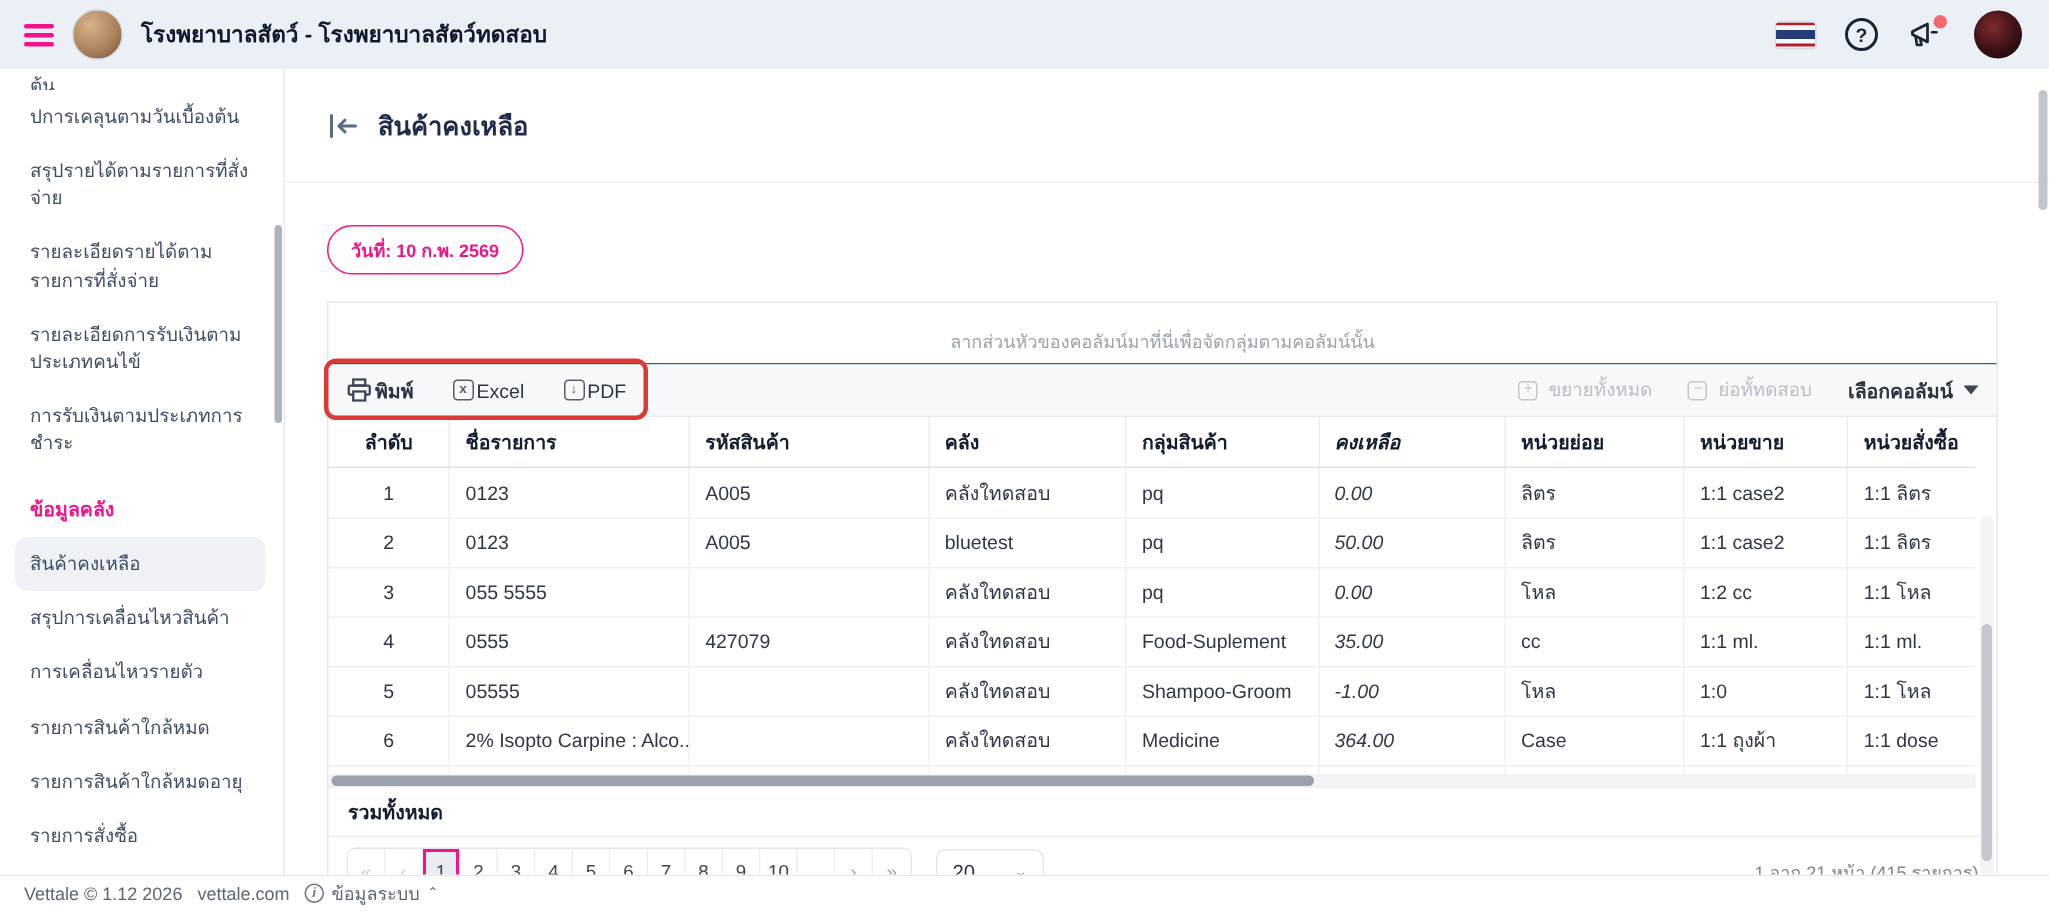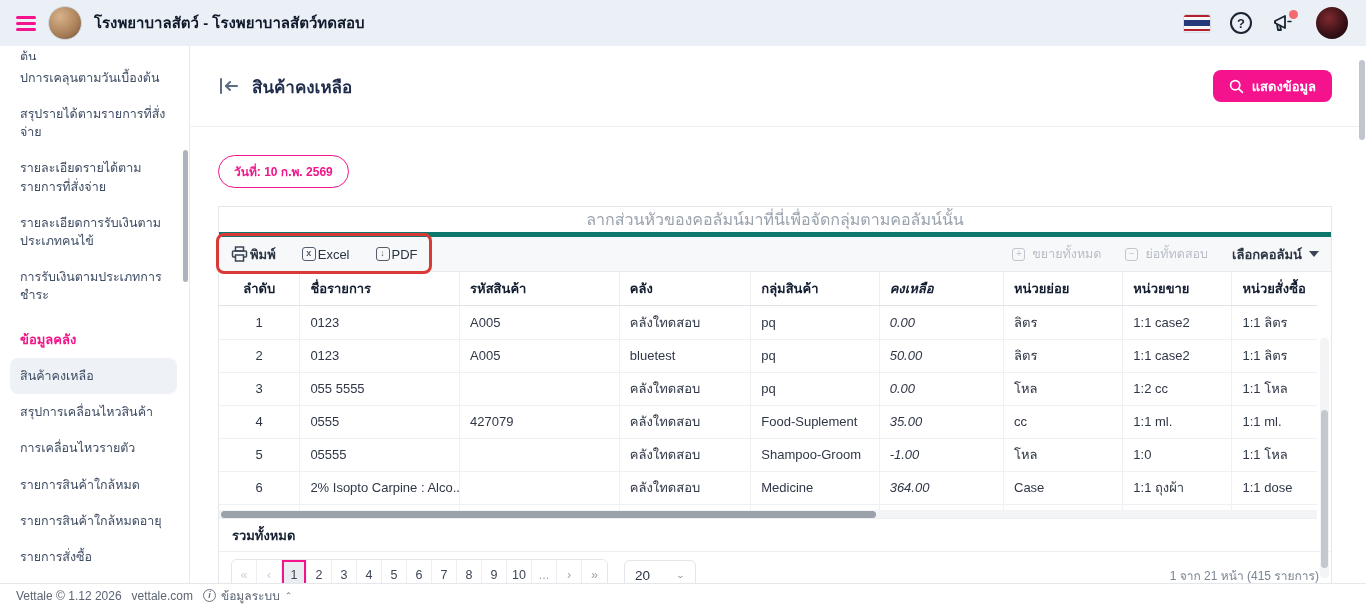--- a/index.html
+++ b/index.html
@@ -38,21 +38,21 @@
   .title-row { display:flex; align-items:center; gap:12px; margin:24px 34px 0 28px; }
   .collapse-btn { width:22px; height:18px; cursor:pointer; flex:0 0 22px; }
   .page-title { font-size:17px; font-weight:700; color:#1f2b4a; }
   .show-btn { margin-left:auto; background:#f5128d; color:#fff; border:none; border-radius:8px; height:32px; padding:0 16px; font-size:13px; font-weight:700; display:flex; align-items:center; gap:8px; cursor:pointer; font-family:inherit; }
   .title-divider { border-bottom:1px solid #eef0f3; margin-top:24px; }
   .chips-row { display:flex; gap:14px; margin:28px 34px 0 28px; }
   .chip { border:1.5px solid #f5128d; color:#f0168a; border-radius:17px; padding:6px 15px; font-size:12px; font-weight:700; background:#fff; cursor:pointer; }
 
   
   .card { margin:18px 34px 0 28px; border:1px solid #e4e7ec; position:relative; background:#fff; }
-  .group-hint { height:30px; display:flex; align-items:center; justify-content:center; font-size:16px; color:#9aa2ae; border-bottom:5px solid #0f766e; }
+  .group-hint { height:30px; display:flex; align-items:center; justify-content:center; font-size:12px; color:#9aa2ae; border-bottom:1px solid #0f766e;margin-top:11px; }
   .toolbar { height:35px; background:#f7f8f9; border-bottom:1px solid #e7eaee; display:flex; align-items:center; padding:0 12px; position:relative; }
   .tb-btn { display:flex; align-items:center; gap:2px; font-size:13px; color:#2b3442; cursor:pointer; margin-right:26px; background:none; border:none; font-family:inherit; }
   .tb-btn b { font-weight:700; }
   .sq-icon { width:14px; height:14px; border:1.5px solid #555e6b; border-radius:3px; font-size:9px; line-height:11px; text-align:center; color:#555e6b; font-weight:700; }
   .toolbar-right { margin-left:auto; display:flex; align-items:center; gap:24px; }
   .tb-gray { display:flex; align-items:center; gap:7px; font-size:12.5px; color:#b8bec8; cursor:default; }
   .sq-gray { width:13px; height:13px; border:1.5px solid #c2c7cf; border-radius:3px; font-size:10px; line-height:10px; text-align:center; color:#c2c7cf; position:relative; }
   .choose-cols { display:flex; align-items:center; gap:7px; font-size:13px; font-weight:700; color:#2b3442; cursor:pointer; }
   .caret-down { width:0; height:0; border-left:5px solid transparent; border-right:5px solid transparent; border-top:6px solid #3b4454; }
   .annotation-box { position:absolute; left:-3px; top:-4px; width:216px; height:41px; border:3px solid #d93a35; border-radius:8px; pointer-events:none; z-index:5; }
@@ -159,27 +159,20 @@
     <div class="main">
       <div class="title-row">
         <div class="collapse-btn">
           <svg width="22" height="18" viewBox="0 0 22 18">
             <path d="M3 2 V16" stroke="#5a6b85" stroke-width="2" stroke-linecap="round"></path>
             <path d="M19 9 H8" stroke="#5a6b85" stroke-width="2" stroke-linecap="round"></path>
             <path d="M12 5 L8 9 L12 13" fill="none" stroke="#5a6b85" stroke-width="2" stroke-linecap="round" stroke-linejoin="round"></path>
           </svg>
         </div>
         <div class="page-title">สินค้าคงเหลือ</div>
-        <button class="show-btn">
-          <svg width="15" height="15" viewBox="0 0 15 15">
-            <circle cx="6.2" cy="6.2" r="4.6" fill="none" stroke="#fff" stroke-width="1.7"></circle>
-            <path d="M9.8 9.8 L13.4 13.4" stroke="#fff" stroke-width="1.7" stroke-linecap="round"></path>
-          </svg>
-          <span>แสดงข้อมูล</span>
-        </button>
       </div>
       <div class="title-divider"></div>
 
       <div class="chips-row">
           <div class="chip">วันที่: 10 ก.พ. 2569</div>
         </div>
 
       <div class="card">
         <div class="group-hint">ลากส่วนหัวของคอลัมน์มาที่นี่เพื่อจัดกลุ่มตามคอลัมน์นั้น</div>
 

